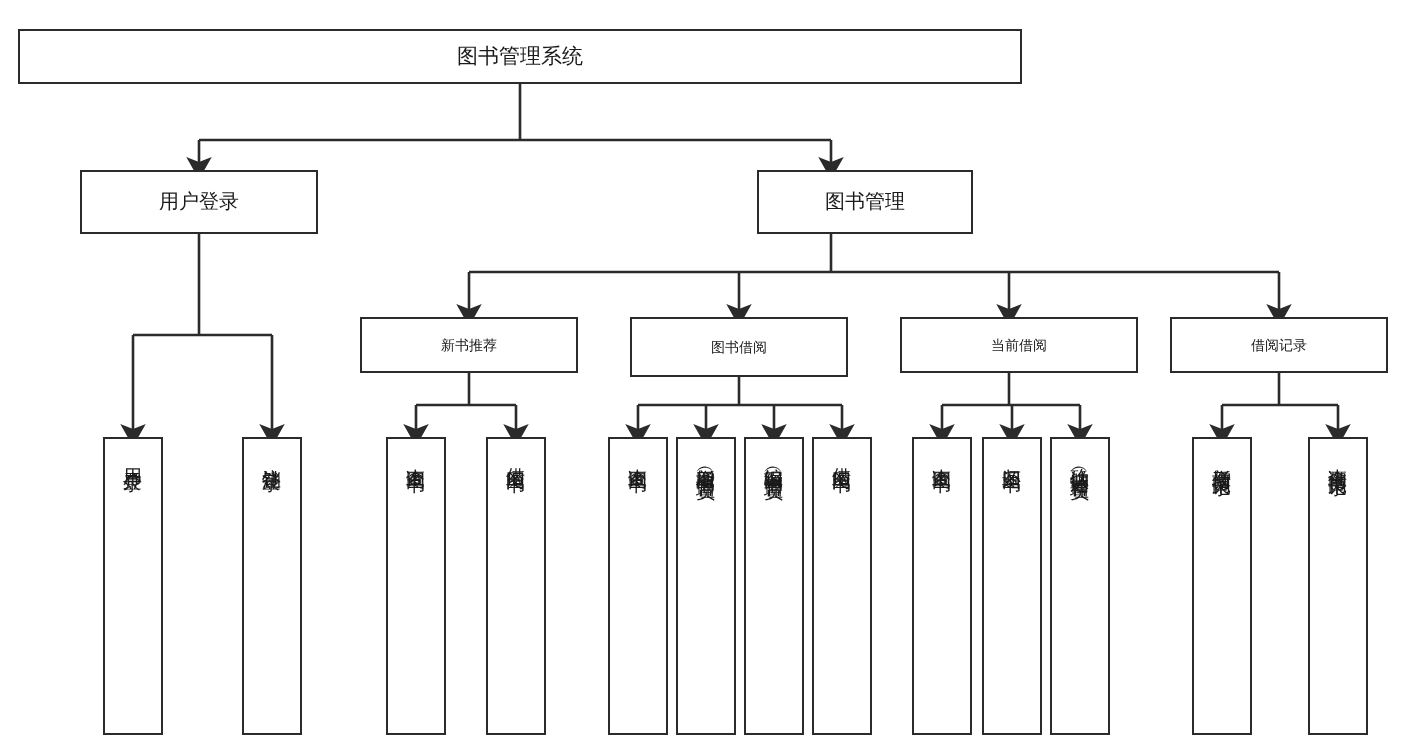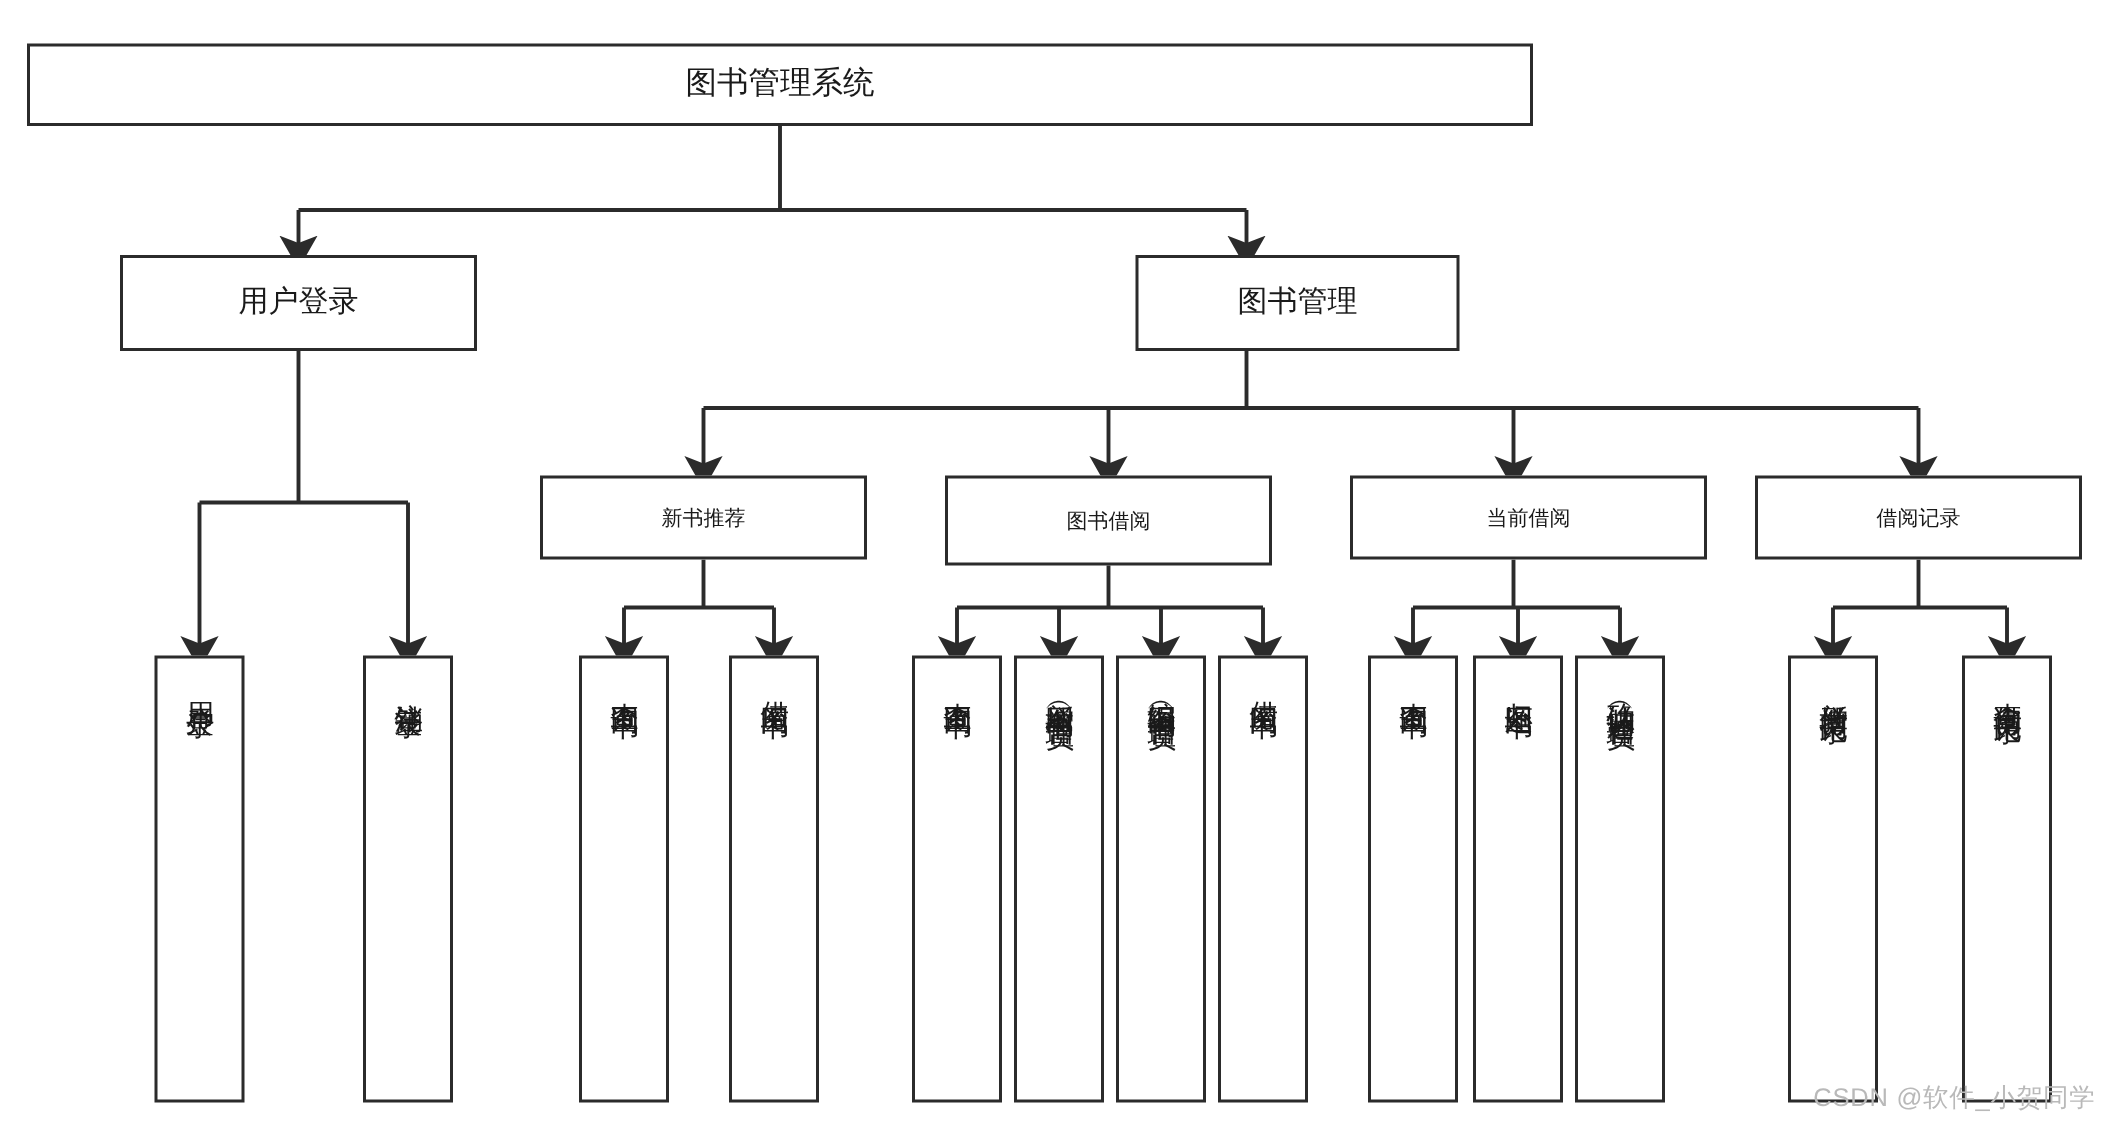--- a/index.html
+++ b/index.html
@@ -181,14 +181,13 @@
         <span class="node-label">确认归还（管理员）</span>
       </div>
       <div class="node lvl-leaf leaf" style="left: 1192px; top: 437px; width: 60px; height: 298px;">
         <span class="node-label">新增借阅记录</span>
       </div>
       <div class="node lvl-leaf leaf" style="left: 1308px; top: 437px; width: 60px; height: 298px;">
         <span class="node-label">查询借阅记录</span>
       </div>
     </div>
 
-  <div id="watermark">CSDN @软件_小贺同学</div>
 </div>
 
 </body></html>

